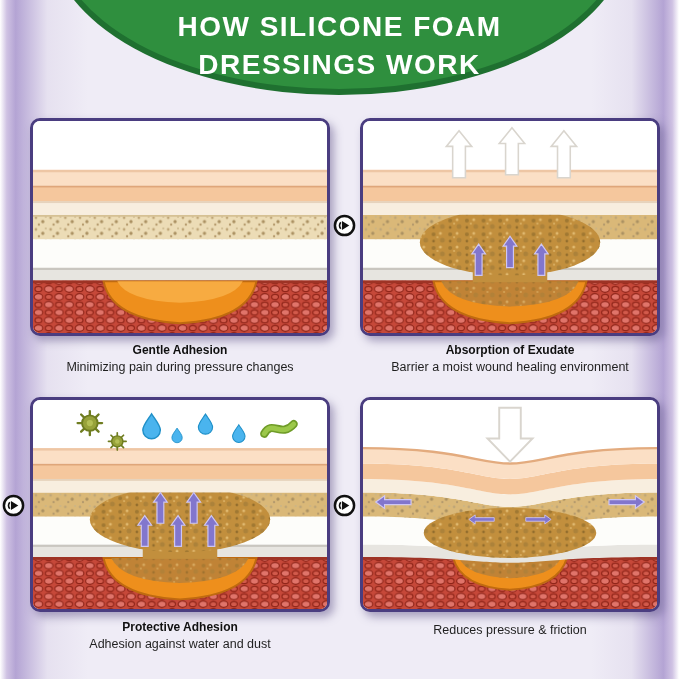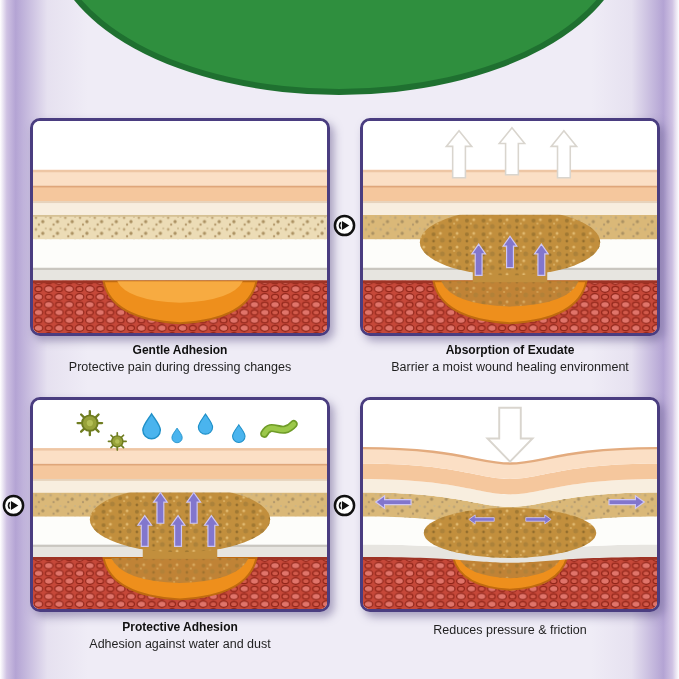--- a/index.html
+++ b/index.html
@@ -80,20 +80,24 @@
       <circle cx="12" cy="12" r="10" fill="#ffffff" stroke="#101010" stroke-width="2.6"></circle>
       <path d="M9.3 7.2 L17 12 L9.3 16.8 Z" fill="#101010"></path>
       <path d="M8.1 8.6 A5.6 5.6 0 0 0 8.1 15.4" fill="none" stroke="#101010" stroke-width="1.7"></path>
     </g>
   </defs>
 </svg>
 
 <div class="page">
 
   <div class="header-ellipse"></div>
+  <h1 class="page-title">
+    <span>HOW SILICONE FOAM</span><br>
+    <span>DRESSINGS WORK</span>
+  </h1>
 
   <figure class="panel p1">
     <svg viewBox="0 0 300 217" preserveAspectRatio="none">
       <rect width="300" height="217" fill="#ffffff"></rect>
       <rect x="0" y="163" width="300" height="54" fill="#c64839"></rect>
       <rect x="0" y="163" width="300" height="54" fill="url(#tissueTex)"></rect>
       <rect x="0" y="163" width="300" height="3" fill="#9e3325"></rect>
       <path d="M72 164 Q80 203 150 207 Q220 203 228 164 Z" fill="#ee8f1c" stroke="#bf6a10" stroke-width="2"></path>
       <path d="M86 164 Q96 184 150 186 Q204 184 214 164 Z" fill="#f7ab41"></path>
       <rect x="0" y="150" width="300" height="13" fill="#e7e5e0"></rect>
@@ -218,21 +222,21 @@
         <use href="#arrowLeft" transform="translate(13,106)"></use>
         <use href="#arrowLeft" transform="translate(108,124) scale(0.72)"></use>
         <use href="#arrowRight" transform="translate(287,106)"></use>
         <use href="#arrowRight" transform="translate(192,124) scale(0.72)"></use>
       </g>
     </svg>
   </figure>
 
   <div class="caption cap1">
     <div class="cap-title">Gentle Adhesion</div>
-    <div class="cap-sub">Protective pain during dressing changes</div>
+    <div class="cap-sub">Minimizing pain during pressure changes</div>
   </div>
   <div class="caption cap2">
     <div class="cap-title">Absorption of Exudate</div>
     <div class="cap-sub">Barrier a moist wound healing environment</div>
   </div>
   <div class="caption cap3">
     <div class="cap-title">Protective Adhesion</div>
     <div class="cap-sub">Adhesion against water and dust</div>
   </div>
   <div class="caption cap4">

